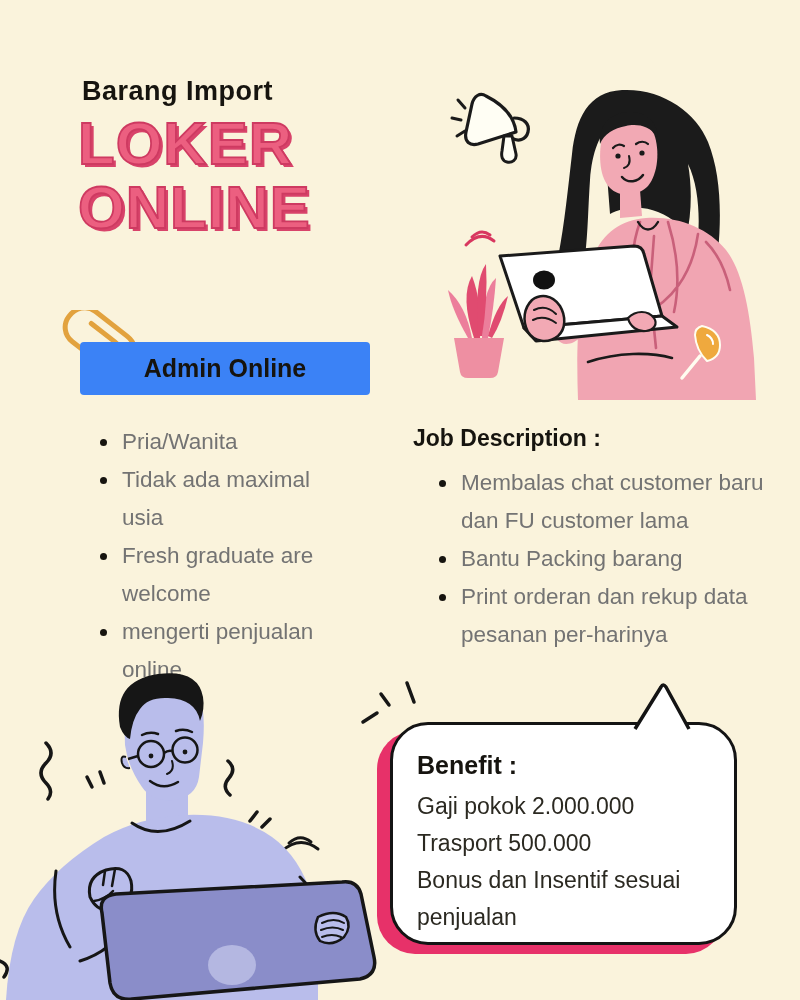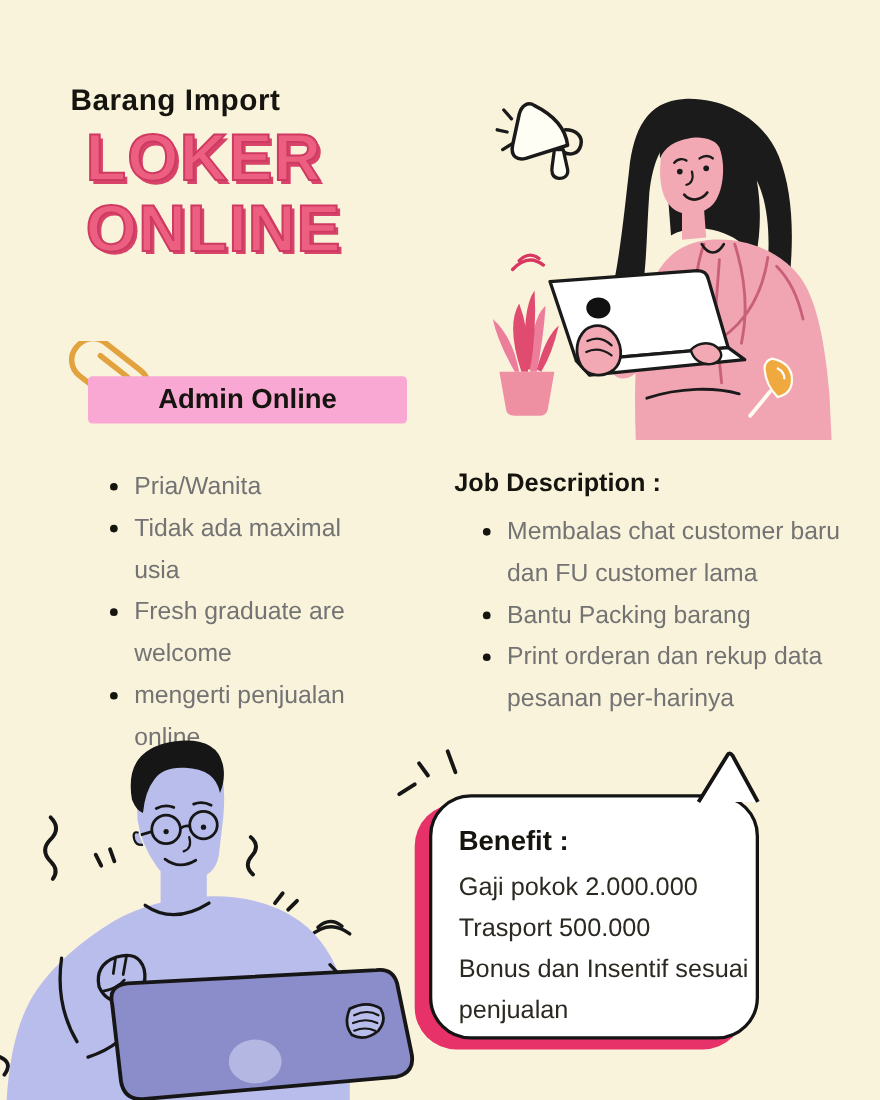--- a/index.html
+++ b/index.html
@@ -5,54 +5,54 @@
   html,body{margin:0;padding:0;}
   .poster{
     position:relative;
     width:800px;height:1000px;
     background:#FAF3DC;
     overflow:hidden;
     font-family:"Liberation Sans", sans-serif;
     color:#242219;
   }
   .kicker{
-    position:absolute;left:64px;top:76px;
+    position:absolute;left:82px;top:76px;
     font-size:27px;font-weight:bold;color:#16140F;letter-spacing:.5px;
   }
   .title{
     position:absolute;left:78px;top:112px;margin:0;
     font-size:60px;line-height:64px;font-weight:bold;letter-spacing:1px;
     color:#EC5F80;
     -webkit-text-stroke:1.8px #CE3A61;
     text-shadow:3px 3px 0 #D8436A;
   }
   .title span{display:block;}
   .paperclip{position:absolute;left:48px;top:310px;}
   .badge{
-    position:absolute;left:80px;top:342px;width:290px;height:43px;
-    background:#f9a8d4;border-radius:4px;
+    position:absolute;left:80px;top:342px;width:290px;height:53px;
+    background:#3b82f6;border-radius:4px;
     display:flex;align-items:center;justify-content:center;
   }
   .badge span{font-size:25px;font-weight:bold;color:#16140F;}
   ul.dotlist{list-style:none;margin:0;padding:0;}
   ul.dotlist li{
     position:relative;padding-left:26px;
     font-size:22.5px;line-height:38px;color:#737373;
   }
   ul.dotlist li::before{
     content:"";position:absolute;left:4px;top:16px;
     width:7px;height:7px;border-radius:50%;background:#16140F;
   }
   .req-list{position:absolute;left:96px;top:423px;width:258px;}
   .jobdesc{position:absolute;left:413px;top:425px;width:360px;}
   .section-heading{font-size:23px;font-weight:bold;color:#16140F;margin-bottom:12px;}
   .jobdesc ul.dotlist{margin-left:22px;width:340px;}
   .illu{position:absolute;}
   .benefit-bubble{
-    position:absolute;left:390px;top:722px;width:300px;height:223px;
+    position:absolute;left:390px;top:722px;width:347px;height:223px;
     background:#FFFFFF;border:3.5px solid #141414;border-radius:38px;
     box-shadow:-13px 9px 0 #E73169;
     box-sizing:border-box;
     padding:26px 0 0 24px;
   }
   .benefit-tail{position:absolute;left:238px;top:-45px;}
   .benefit-heading{font-size:25px;font-weight:bold;color:#16140F;margin-bottom:8px;}
   .benefit-line{font-size:23px;line-height:37px;color:#2B2921;width:300px;}
   .bubble-ticks{position:absolute;left:350px;top:668px;}
 </style>

